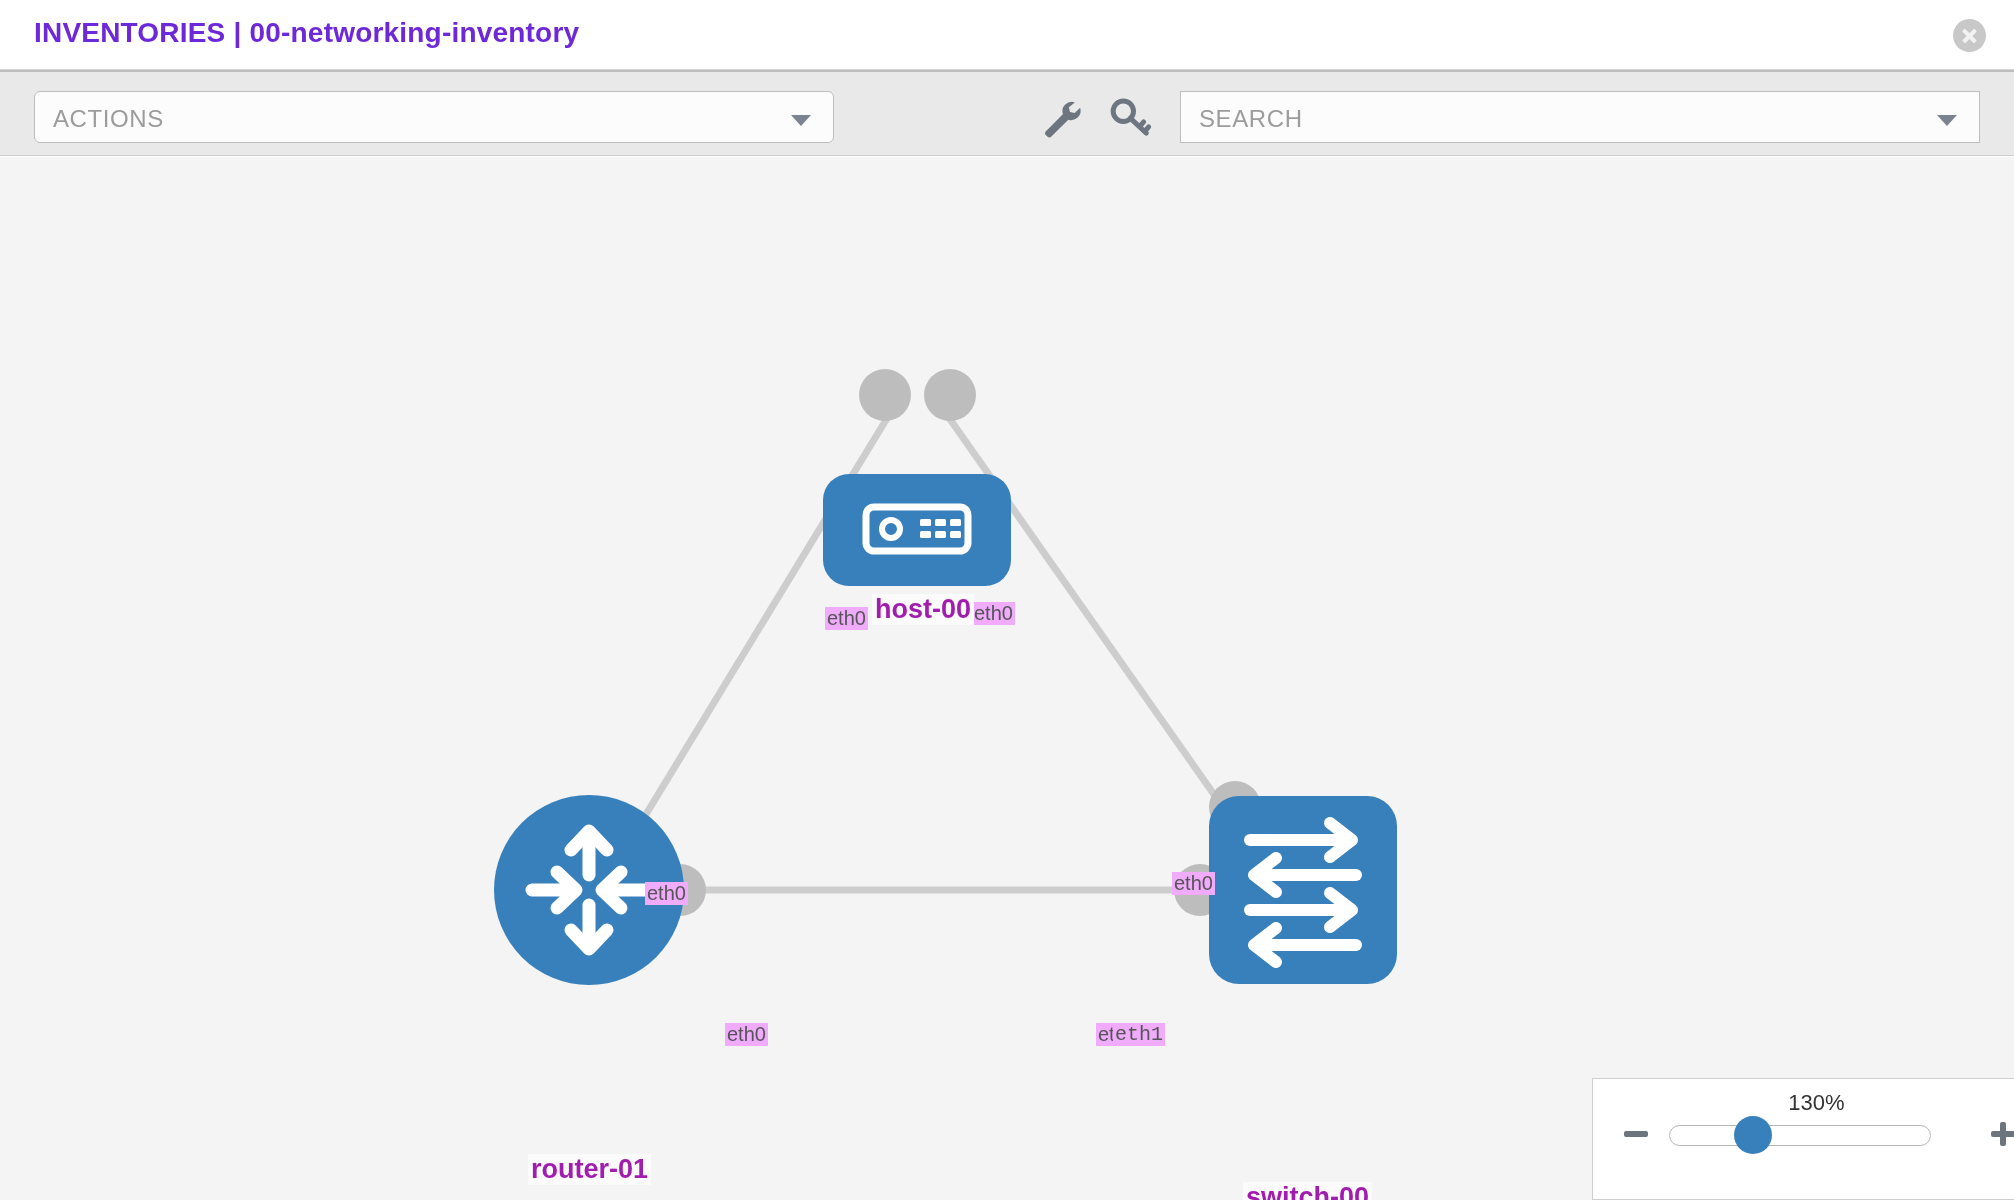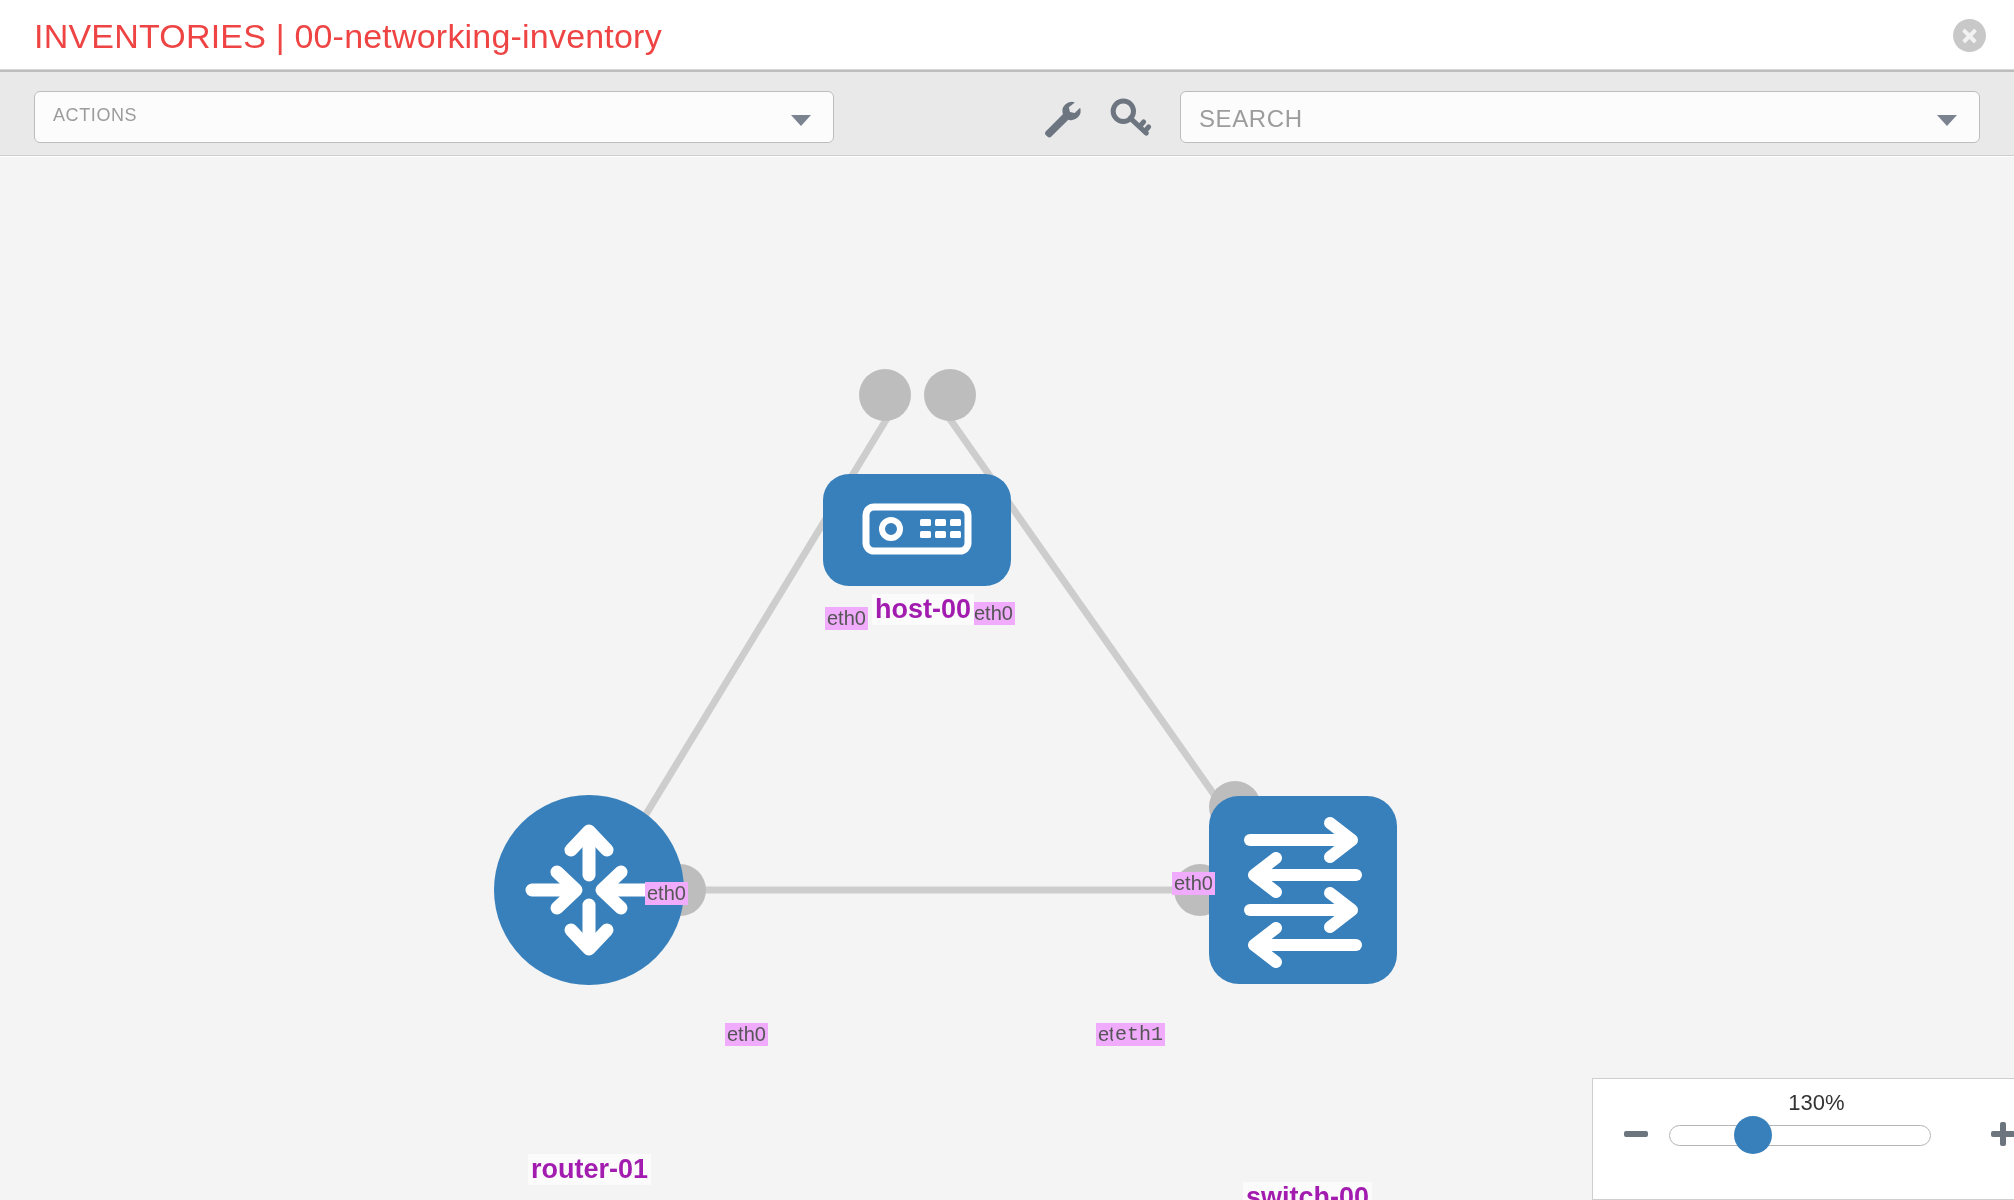--- a/index.html
+++ b/index.html
@@ -25,23 +25,23 @@
     top: 0; left: 0;
     width: 2014px;
     height: 70px;
     background: #ffffff;
     border-bottom: 1px solid #d7d7d7;
   }
   .header-title {
     position: absolute;
     left: 34px;
     top: 17px;
-    font-size: 34px;
-    font-weight: normal;
-    color: #ef4444;
+    font-size: 28px;
+    font-weight: bold;
+    color: #6d28d9;
     letter-spacing: 0.2px;
     white-space: nowrap;
   }
   .close-btn {
     position: absolute;
     right: 28px;
     top: 19px;
     width: 33px; height: 33px;
     border-radius: 50%;
     background: #c8c8c8;
@@ -77,21 +77,21 @@
     height: 52px;
     background: #fcfcfc;
     border: 1px solid #bdbdbd;
     border-radius: 6px;
     cursor: pointer;
   }
   .actions-label {
     position: absolute;
     left: 18px;
     top: 13px;
-    font-size: 18px;
+    font-size: 24px;
     color: #9c9c9c;
     letter-spacing: 0.6px;
   }
   .caret {
     position: absolute;
     right: 22px;
     top: 23px;
     width: 0; height: 0;
     border-left: 10px solid transparent;
     border-right: 10px solid transparent;
@@ -108,21 +108,21 @@
   .tool-key    { left: 1108px; }
 
   .search-box {
     position: absolute;
     left: 1180px;
     top: 19px;
     width: 800px;
     height: 52px;
     background: #fcfcfc;
     border: 1px solid #bdbdbd;
-    border-radius: 6px;
+    border-radius: 0;
     cursor: text;
   }
   .search-label {
     position: absolute;
     left: 18px;
     top: 13px;
     font-size: 24px;
     color: #9c9c9c;
     letter-spacing: 0.6px;
   }

